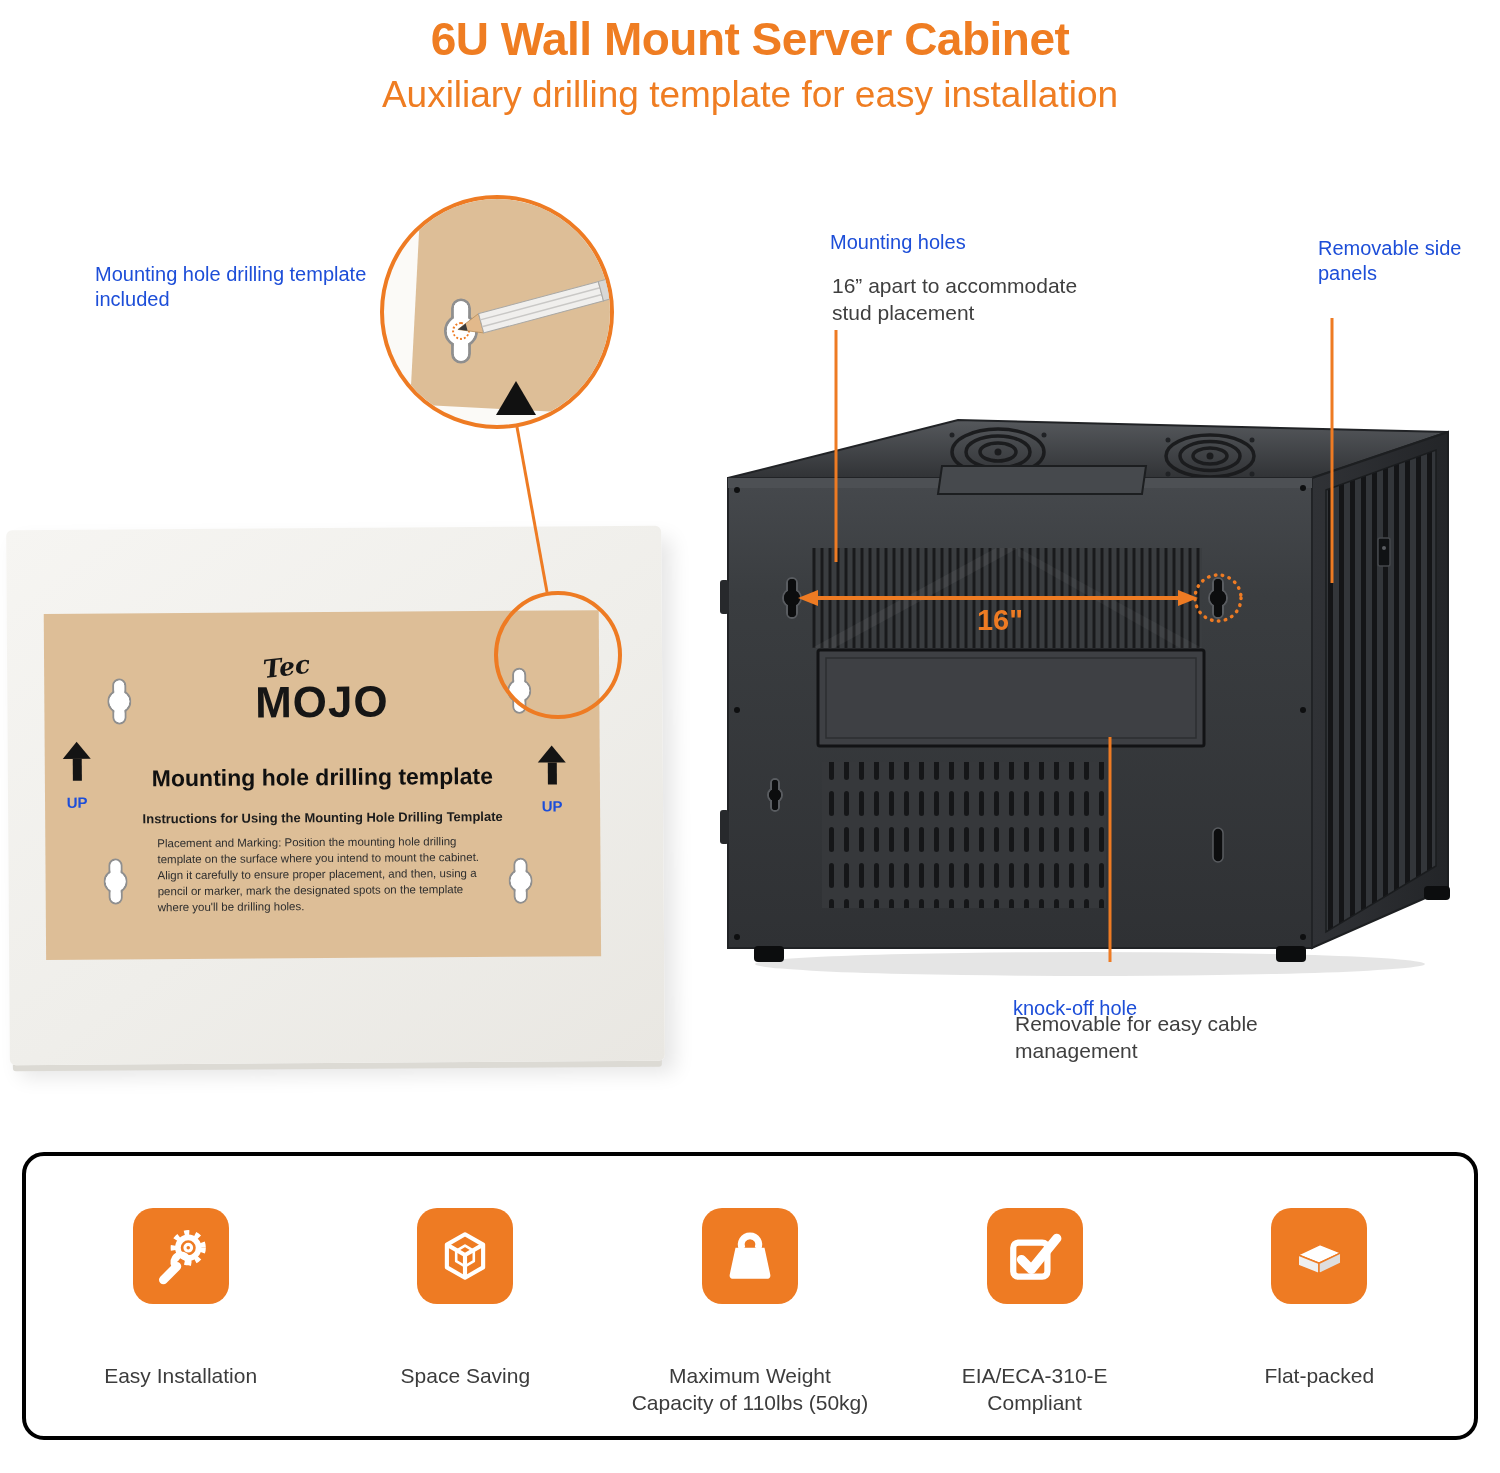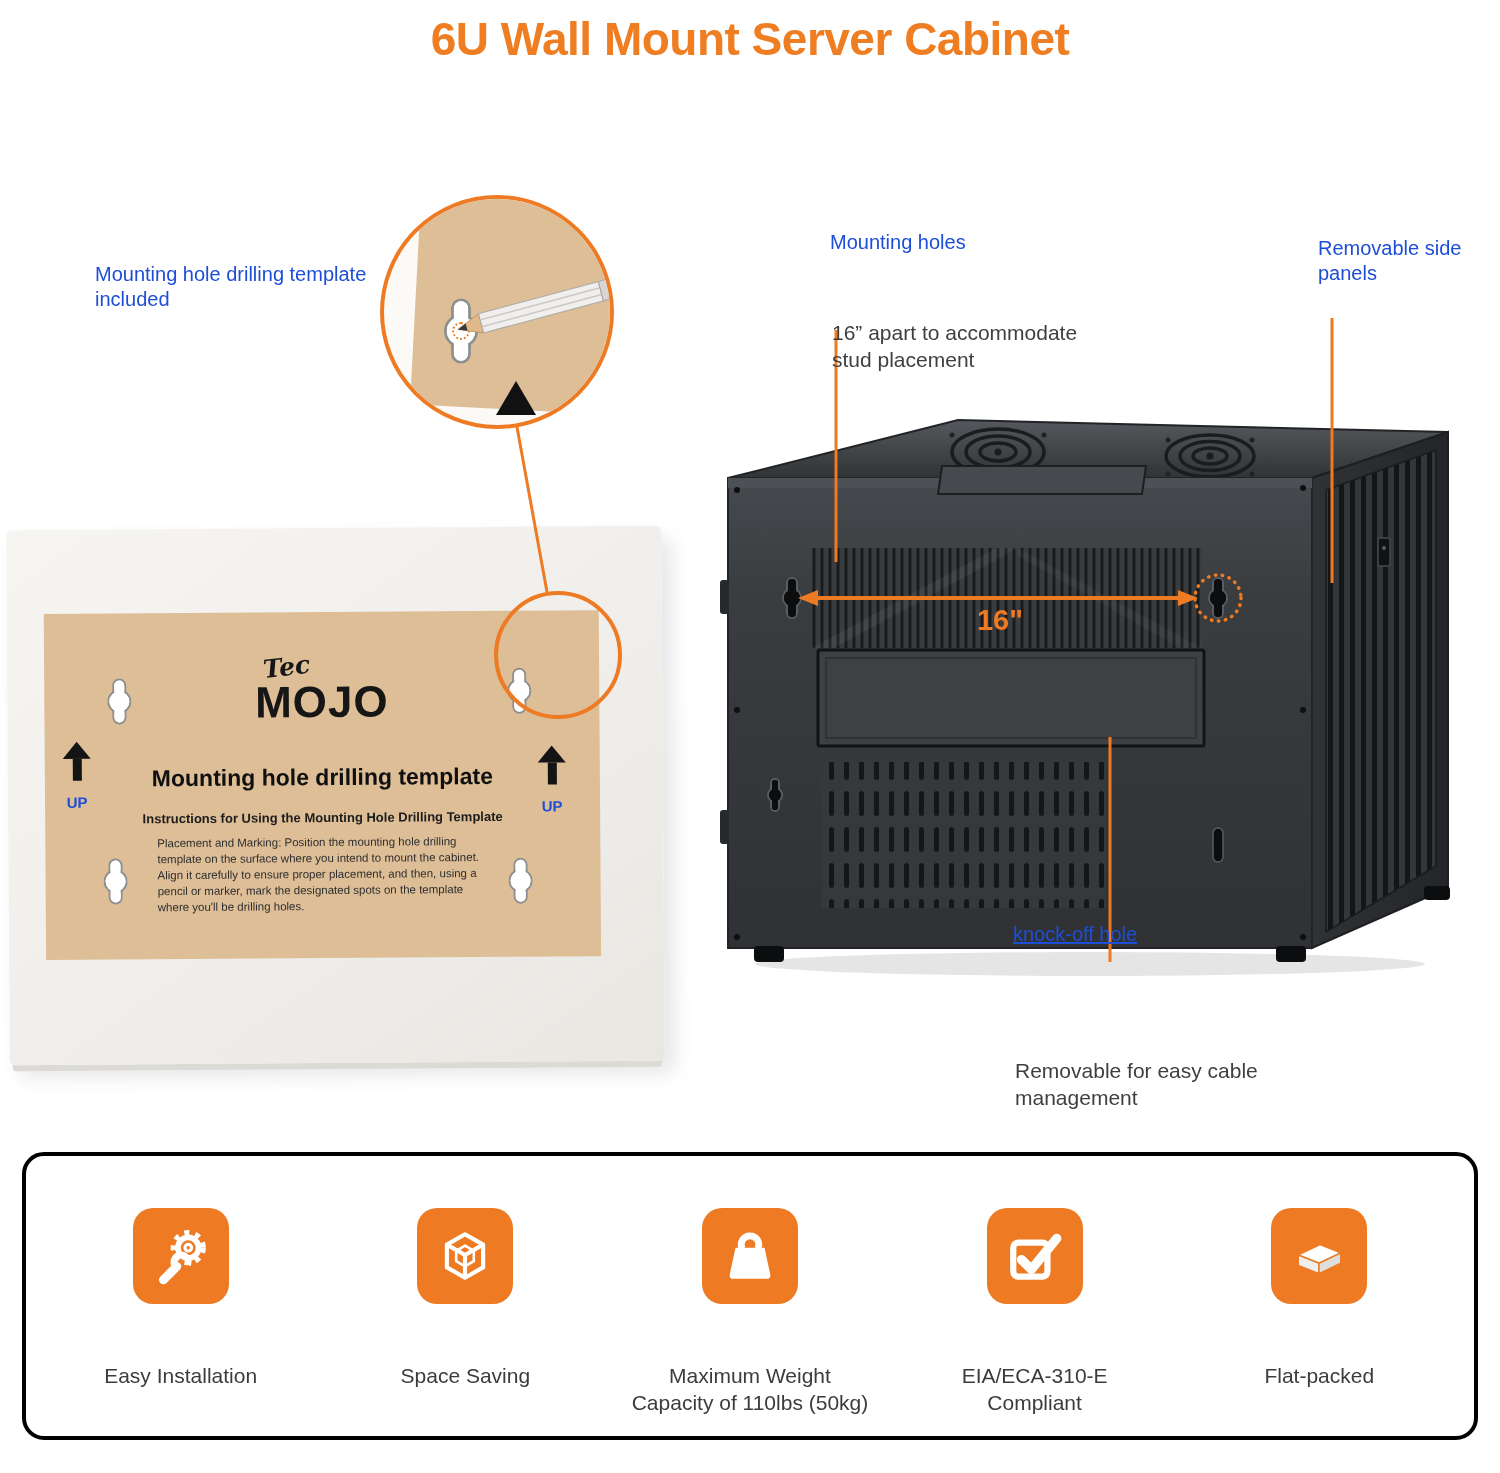--- a/index.html
+++ b/index.html
@@ -6,21 +6,21 @@
   body{font-family:"Liberation Sans", sans-serif;}
   #page{position:relative;width:1500px;height:1473px;background:#fff;overflow:hidden;}
 
   
   .header{position:absolute;top:4px;left:0;right:0;text-align:center;z-index:50;}
   .header .title{font-size:46px;font-weight:700;letter-spacing:-0.5px;color:#EF7D22;margin:8px;}
   .header .subtitle{font-size:37px;font-weight:400;color:#EF7D22;margin-top:2px;}
 
   
   .ann-title{position:absolute;color:#1d4ed8;font-size:20px;line-height:1.25;z-index:50;}
-  .ann-sub{position:absolute;color:#3f3f3f;font-size:21px;line-height:1.3;z-index:50;margin-top:47px;}
+  .ann-sub{position:absolute;color:#3f3f3f;font-size:21px;line-height:1.3;z-index:50;}
 
   
   .callout{position:absolute;border:4px solid #EE7B23;border-radius:50%;box-sizing:border-box;z-index:45;}
   #callout-large{left:380px;top:195px;width:234px;height:234px;overflow:hidden;background:#fbfaf7;}
   #callout-large .tan{position:absolute;left:14%;top:-10%;width:112%;height:104%;background:#ddbe97;transform:rotate(3deg);}
   #callout-small{left:494px;top:591px;width:128px;height:128px;background:transparent;}
   .pencil{position:absolute;left:72px;top:118px;transform:rotate(-15deg);transform-origin:0 50%;}
   .mark-dot{position:absolute;left:68px;top:123px;width:18px;height:18px;border:2.5px dotted #EE7B23;border-radius:50%;box-sizing:border-box;}
   .tri-up{position:absolute;left:112px;top:182px;width:0;height:0;border-left:20px solid transparent;border-right:20px solid transparent;border-bottom:34px solid #111;}
 
@@ -51,20 +51,21 @@
   .feature .icon-box{width:96px;height:96px;background:#EE7B23;border-radius:20px;display:flex;align-items:center;justify-content:center;}
   .feature .flabel{margin-top:58px;font-size:21px;line-height:1.3;color:#3c3c3c;text-align:center;}
 </style>
 </head>
 <body>
 
 <div id="page">
 
   <div class="header">
     <div class="title">6U Wall Mount Server Cabinet</div>
+    <div class="subtitle">Auxiliary drilling template for easy installation</div>
   </div>
 
   <div class="ann-title" style="left:95px;top:262px;width:285px;">Mounting hole drilling template included</div>
 
   <div id="board">
     <div id="sheet">
       <div class="brand">
         <span class="tec">Tec</span>
         <span class="mojo">MOJO</span>
       </div>
@@ -275,21 +276,21 @@
   </div>
   <div id="callout-small" class="callout"></div>
 
   <div class="ann-title" style="left:830px;top:230px;">Mounting holes</div>
   <div class="ann-sub" style="left:832px;top:272px;width:290px;">16” apart to accommodate stud placement</div>
 
   <div class="ann-title" style="left:1318px;top:236px;width:180px;">Removable side panels</div>
 
   <div id="dim-label">16"</div>
 
-  <div class="ann-title" style="left:1013px;top:922px;text-decoration:underline;">knock-off hole</div>
+  <div class="ann-title" style="left:1013px;top:996px;">knock-off hole</div>
   <div class="ann-sub" style="left:1015px;top:1010px;width:245px;">Removable for easy cable management</div>
 
   <div id="features">
 
     <div class="feature">
       <div class="icon-box">
         <svg width="58" height="58" viewBox="0 0 56 56">
           <g fill="none" stroke="#ffffff">
             <circle cx="35" cy="20" r="12.5" stroke-width="9" stroke-dasharray="4.2 5.0"></circle>
             <circle cx="35" cy="20" r="10" stroke-width="5.5"></circle>

